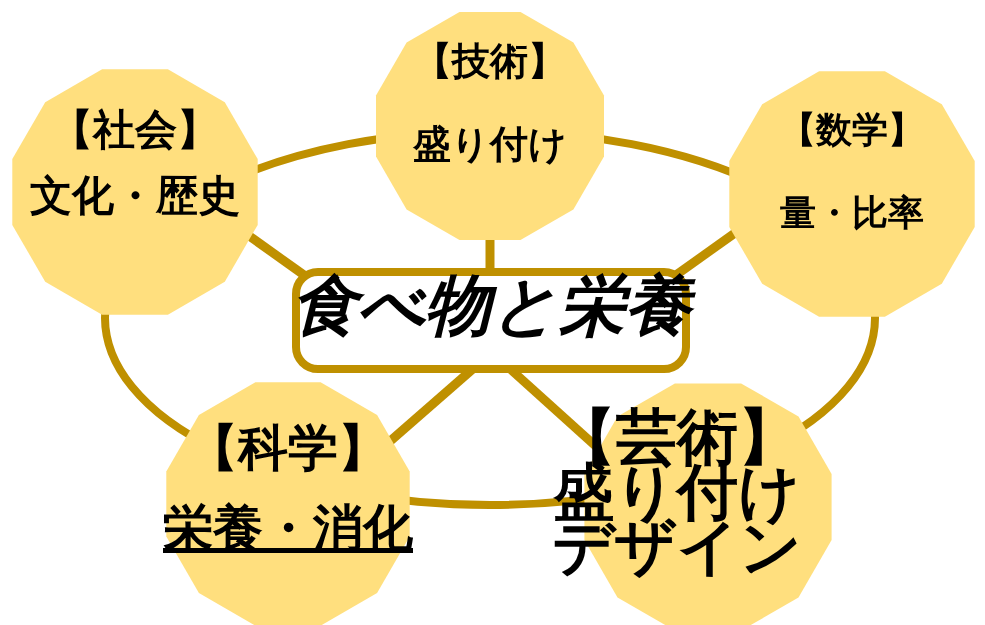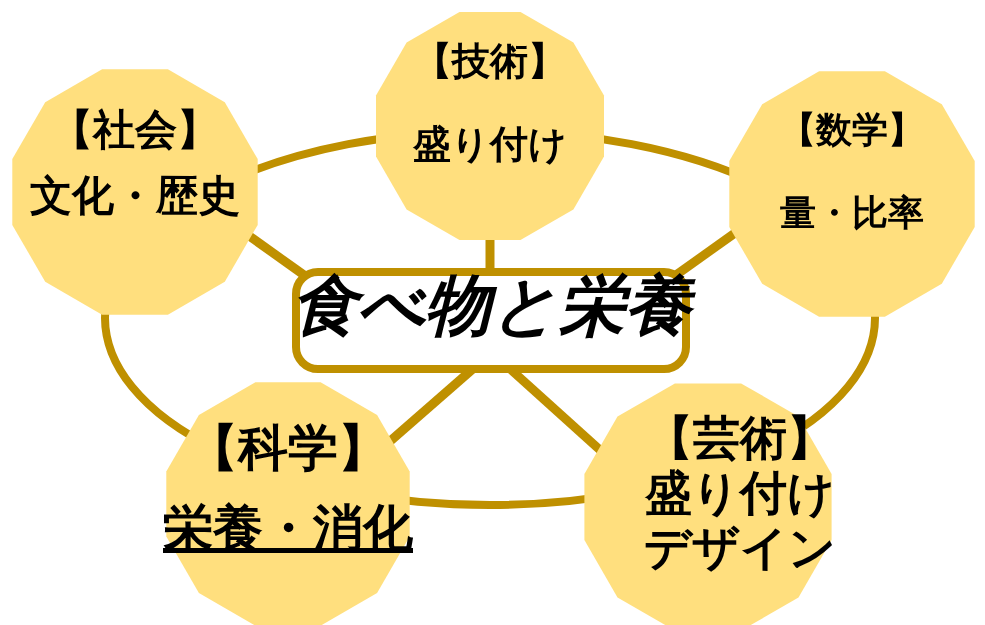--- a/index.html
+++ b/index.html
@@ -21,21 +21,21 @@
   .label .line { display:block; }
 
   .n0 { left:360px; top:38px;  width:260px; font-size:38px; line-height:46px; }
   .n0 .line + .line { margin-top:37px; }
   .n1 { left:5px;   top:105px; width:260px; font-size:42px; line-height:50px;text-align:center; }
   .n1 .line + .line { margin-top:16px; }
   .n2 { left:722px; top:105px; width:260px; font-size:36px; line-height:50px; }
   .n2 .line + .line { margin-top:33px; }
   .n3 { left:148px; top:420px; width:280px; font-size:50px; line-height:56px; }
   .n3 .line + .line { margin-top:24px;text-decoration:underline; }
-  .n4 { left:605px; top:410px; width:270px; font-size:47px; line-height:55px; }
+  .n4 { left:542px; top:410px; width:270px; font-size:61px; line-height:55px; }
 
   .center-label {
     position:absolute; left:296px; top:257px; width:390px; height:97px;
     display:flex; align-items:center; justify-content:center;
     font-size:66px; font-weight:bold; color:var(--text,#000000); white-space:nowrap;font-style:italic;
   }
 </style>
 </head>
 <body>
 

